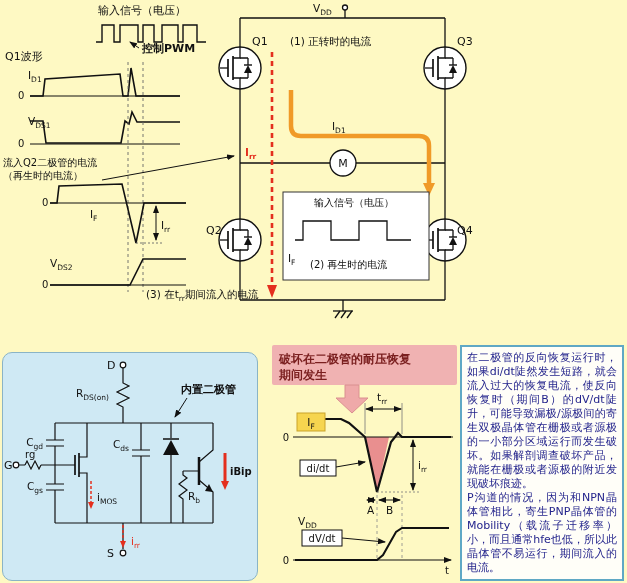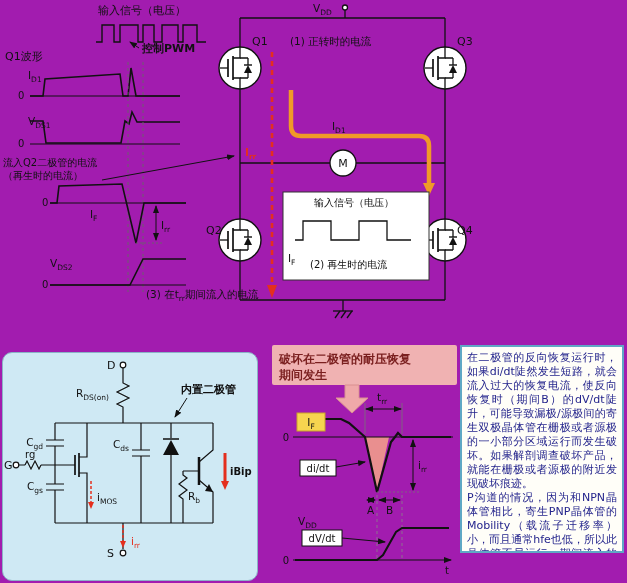--- a/index.html
+++ b/index.html
@@ -1,30 +1,30 @@
 <!DOCTYPE html>
 <html><head>
 <meta charset="utf-8">
 <style>
 *{margin:0;padding:0;box-sizing:border-box}
 body{background:#fff;font-family:"DejaVu Sans","Liberation Sans",sans-serif}
-.page{position:relative;width:627px;height:583px;background:#a21caf;overflow:hidden}
+.page{position:relative;width:627px;height:583px;background:#fef9c3;overflow:hidden}
 svg{position:absolute;left:0;top:0}
 svg text{font-family:"DejaVu Sans","Liberation Sans",sans-serif;fill:#111;font-size:10.5px}
 text.t11{font-size:11px}
 text.t10{font-size:10px}
 text.t12{font-size:12px}
 tspan.sub{font-size:7.5px}
 .bold{font-weight:bold}
 .red{fill:#e42f1e}
 .maroon{fill:#7a1f1f}
 .equiv-box{position:absolute;left:2px;top:352px;width:256px;height:229px;background:#cfe9f4;border:1px solid #8ab4c6;border-radius:10px;overflow:hidden}
 .equiv-box svg{position:static}
 .mid-svg{left:265px;top:343px}
-.explain-box{position:absolute;left:460px;top:345px;width:164px;height:208px;border:2px solid #5fa8c5;background:#fffef8;padding:4px 5px;color:#24248c;font-size:11px;line-height:1.27;text-align:justify;overflow:hidden}
+.explain-box{position:absolute;left:460px;top:345px;width:164px;height:236px;border:2px solid #5fa8c5;background:#fffef8;padding:4px 5px;color:#24248c;font-size:11px;line-height:1.27;text-align:justify;overflow:hidden}
 .explain-box p{margin:0}
 </style>
 </head>
 <body>
 
 <div class="page">
 
   <svg width="627" height="345" viewBox="0 0 627 345">
     <defs>
       <marker id="ab" markerUnits="userSpaceOnUse" markerWidth="8" markerHeight="6" refX="7" refY="3" orient="auto-start-reverse" viewBox="0 0 8 6">

